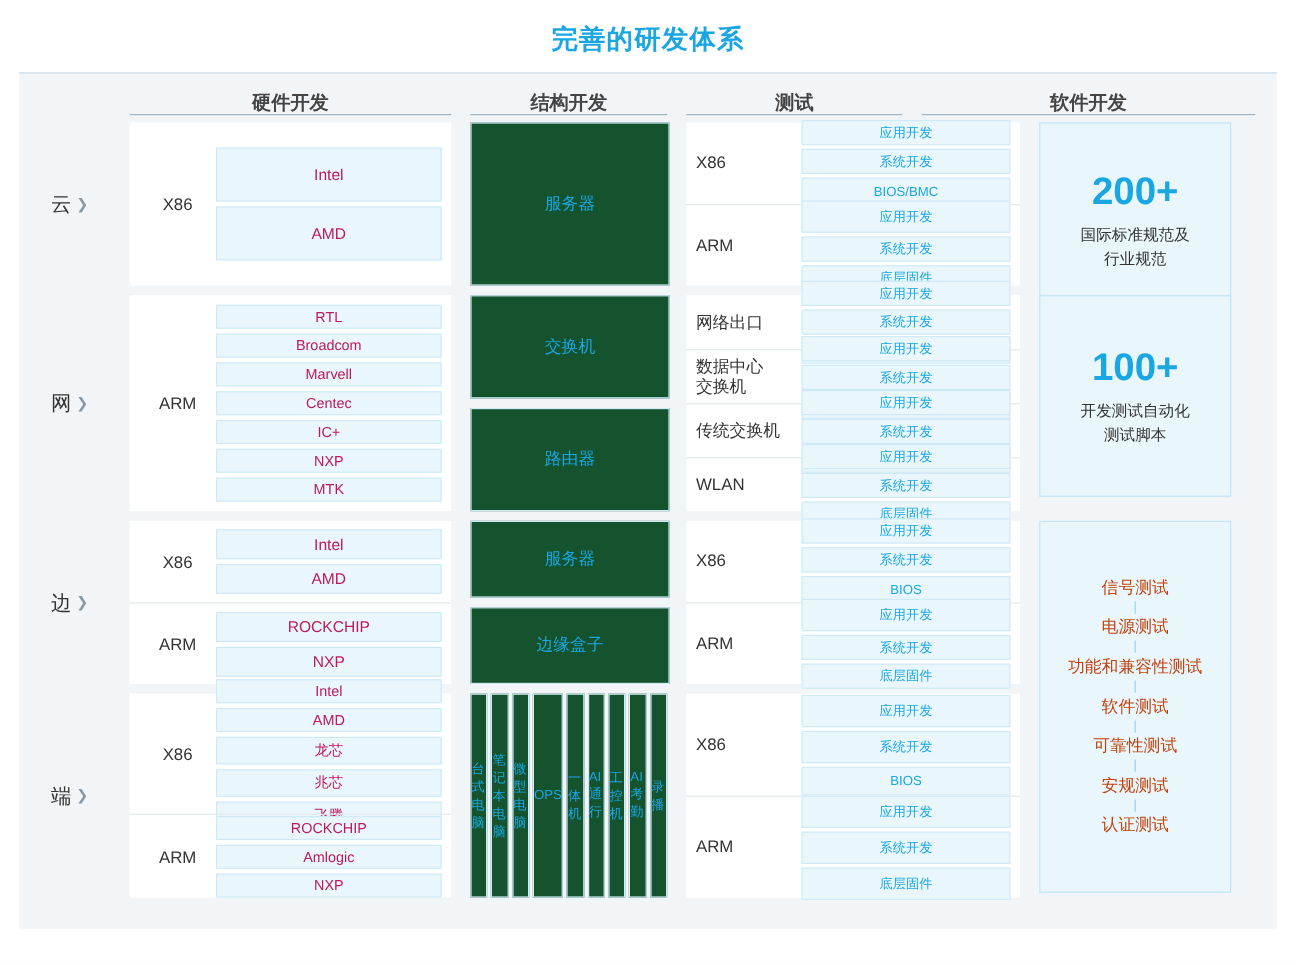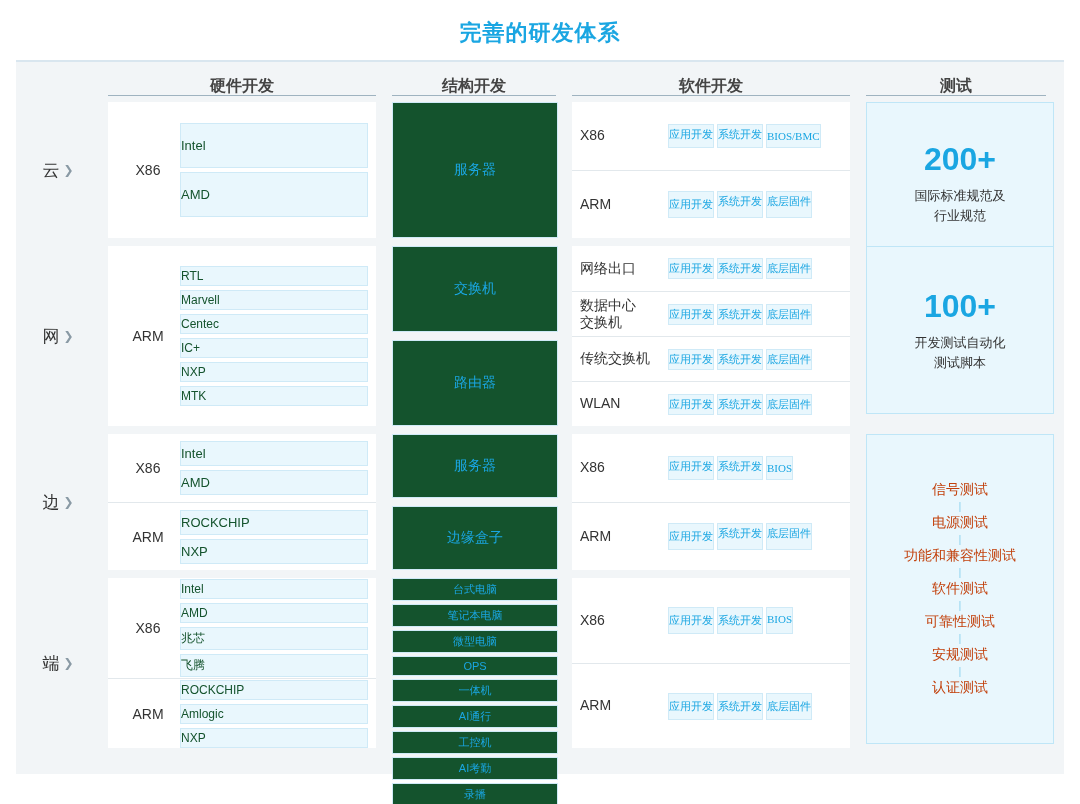--- a/index.html
+++ b/index.html
@@ -75,74 +75,75 @@
 
   .cell{
     margin:0 8px;
     background:#ffffff;
     box-sizing:border-box;
     display:flex;
   }
   .cell.hw{width:268px;flex:none;}
   .cell.st{width:164px;flex:none;background:transparent;}
   .cell.sw{width:278px;flex:none;}
-  .cell.ts{width:188px;flex:none;background:transparent;}
+  .cell.ts{width:160px;flex:none;background:transparent;}
 
   
   .hwgroup{
     display:flex;align-items:center;
     width:100%;
     padding:6px 8px;
     box-sizing:border-box;
   }
   .hwgroup + .hwgroup{border-top:1px solid #e2e8ec;}
   .hwcol{display:flex;flex-direction:column;width:100%;}
   .archname{
     width:64px;flex:none;
     font-size:14px;color:#333;
     text-align:center;
   }
   .chiplist{flex:1;display:flex;flex-direction:column;gap:4px;}
   .chip{
     background:#e9f7fd;
     border:1px solid #cfeaf7;
-    color:#14532d;
+    color:#be185d;
     font-size:13px;
+    text-align:center;
     padding:4px 0;
   }
   .chip.tall{padding:14px 0;}
   .chip.tight{padding:2px 0;font-size:12px;}
 
   
   .stbox{
     background:#14532d;
     border:1px solid #cfeaf7;
     color:#1aa6e2;
     font-size:14px;
     display:flex;align-items:center;justify-content:center;
     width:100%;
   }
   .stwrap{display:flex;flex-direction:column;width:100%;gap:8px;}
-  .stlist{display:flex;flex-direction:column;width:100%;gap:3px;}
+  .stlist{display:flex;flex-direction:row;width:100%;gap:3px;}
   .stlist .stbox{font-size:11px;padding:3px 0;}
 
   
   .swcol{display:flex;flex-direction:column;width:100%;}
   .swgroup{
     display:flex;align-items:center;
     padding:7px 8px;
     box-sizing:border-box;
   }
   .swgroup + .swgroup{border-top:1px solid #e2e8ec;}
   .swname{
     width:88px;flex:none;
     font-size:14px;color:#333;
     line-height:1.25;
   }
-  .swtags{flex:1;display:flex;flex-direction:row;gap:3px;font-family:Liberation Serif, serif;}
+  .swtags{flex:1;display:flex;flex-direction:column;gap:3px;}
   .swtag{
     background:#e9f7fd;
     border:1px solid #cfeaf7;
     color:#1aa6e2;
     font-size:11px;
     text-align:center;
     padding:2px 0;
   }
   .swtag.sp{padding:5px 0;}
 
@@ -176,22 +177,22 @@
 
   <div class="title">完善的研发体系</div>
   <div class="title-rule"></div>
 
   <div class="board">
 
     <div class="headers">
       <div class="hdr-spacer"></div>
       <div class="hdr hw">硬件开发</div>
       <div class="hdr st">结构开发</div>
+      <div class="hdr ts">测试</div>
       <div class="hdr sw">软件开发</div>
-      <div class="hdr ts">测试</div>
     </div>
 
     <div class="rows">
 
       <div class="row" style="height:136px">
         <div class="rowlabel">
           <span>云</span>
           <span class="chev">❯</span>
         </div>
 
@@ -244,20 +245,21 @@
         <div class="rowlabel">
           <span>网</span>
           <span class="chev">❯</span>
         </div>
 
         <div class="cell hw">
           <div class="hwgroup">
             <div class="archname">ARM</div>
             <div class="chiplist">
               <div class="chip tight">RTL</div>
+              <div class="chip tight">Broadcom</div>
               <div class="chip tight">Marvell</div>
               <div class="chip tight">Centec</div>
               <div class="chip tight">IC+</div>
               <div class="chip tight">NXP</div>
               <div class="chip tight">MTK</div>
             </div>
           </div>
         </div>
 
         <div class="cell st">
@@ -390,20 +392,21 @@
           <span class="chev">❯</span>
         </div>
 
         <div class="cell hw">
           <div class="hwcol">
             <div class="hwgroup" style="height:100px">
               <div class="archname">X86</div>
               <div class="chiplist">
                 <div class="chip tight">Intel</div>
                 <div class="chip tight">AMD</div>
+                <div class="chip tight">龙芯</div>
                 <div class="chip tight">兆芯</div>
                 <div class="chip tight">飞腾</div>
               </div>
             </div>
             <div class="hwgroup" style="height:70px">
               <div class="archname">ARM</div>
               <div class="chiplist">
                 <div class="chip tight">ROCKCHIP</div>
                 <div class="chip tight">Amlogic</div>
                 <div class="chip tight">NXP</div>

